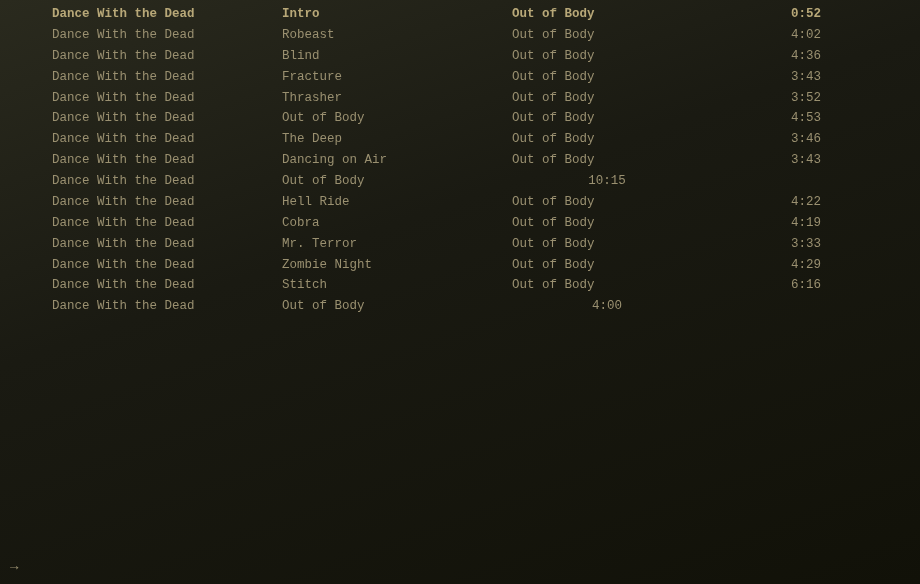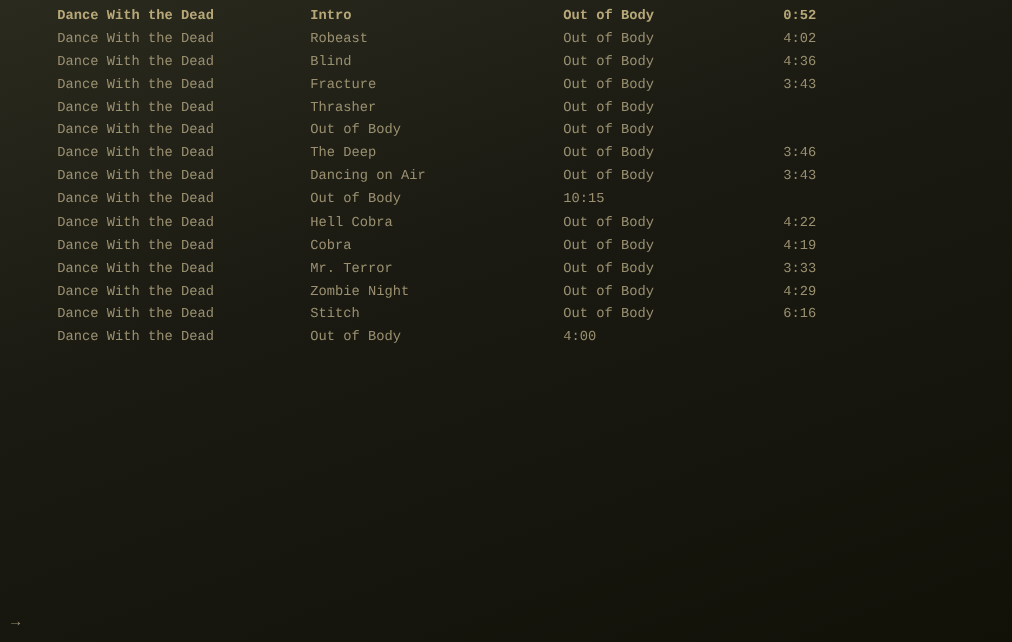--- a/index.html
+++ b/index.html
@@ -31,21 +31,21 @@
       line-height: 1.35;
       cursor: default;
     }
 
     .track-row:first-child {
       color: #b8a878;
       font-weight: bold;
     }
 
     .track-row .duration {
-      text-align: left;
+      text-align: center;
       padding-right: 10px;
     }
 
     .bottom-arrow {
       position: absolute;
       bottom: 10px;
       left: 10px;
       color: #9a9070;
       font-size: 14px;
     }
@@ -75,46 +75,48 @@
     <div class="track-row">
       <span>Dance With the Dead</span>
       <span>Fracture</span>
       <span>Out of Body</span>
       <span class="duration">3:43</span>
     </div>
     <div class="track-row">
       <span>Dance With the Dead</span>
       <span>Thrasher</span>
       <span>Out of Body</span>
+      <span class="duration">3:52</span>
     </div>
     <div class="track-row">
       <span>Dance With the Dead</span>
       <span>Out of Body</span>
       <span>Out of Body</span>
+      <span class="duration">4:53</span>
     </div>
     <div class="track-row">
       <span>Dance With the Dead</span>
       <span>The Deep</span>
       <span>Out of Body</span>
       <span class="duration">3:46</span>
     </div>
     <div class="track-row">
       <span>Dance With the Dead</span>
       <span>Dancing on Air</span>
       <span>Out of Body</span>
       <span class="duration">3:43</span>
     </div>
     <div class="track-row">
       <span>Dance With the Dead</span>
       <span>Out of Body</span>
       <span class="duration">10:15</span>
     </div>
     <div class="track-row">
       <span>Dance With the Dead</span>
-      <span>Hell Cobra</span>
+      <span>Hell Ride</span>
       <span>Out of Body</span>
       <span class="duration">4:22</span>
     </div>
     <div class="track-row">
       <span>Dance With the Dead</span>
       <span>Cobra</span>
       <span>Out of Body</span>
       <span class="duration">4:19</span>
     </div>
     <div class="track-row">

